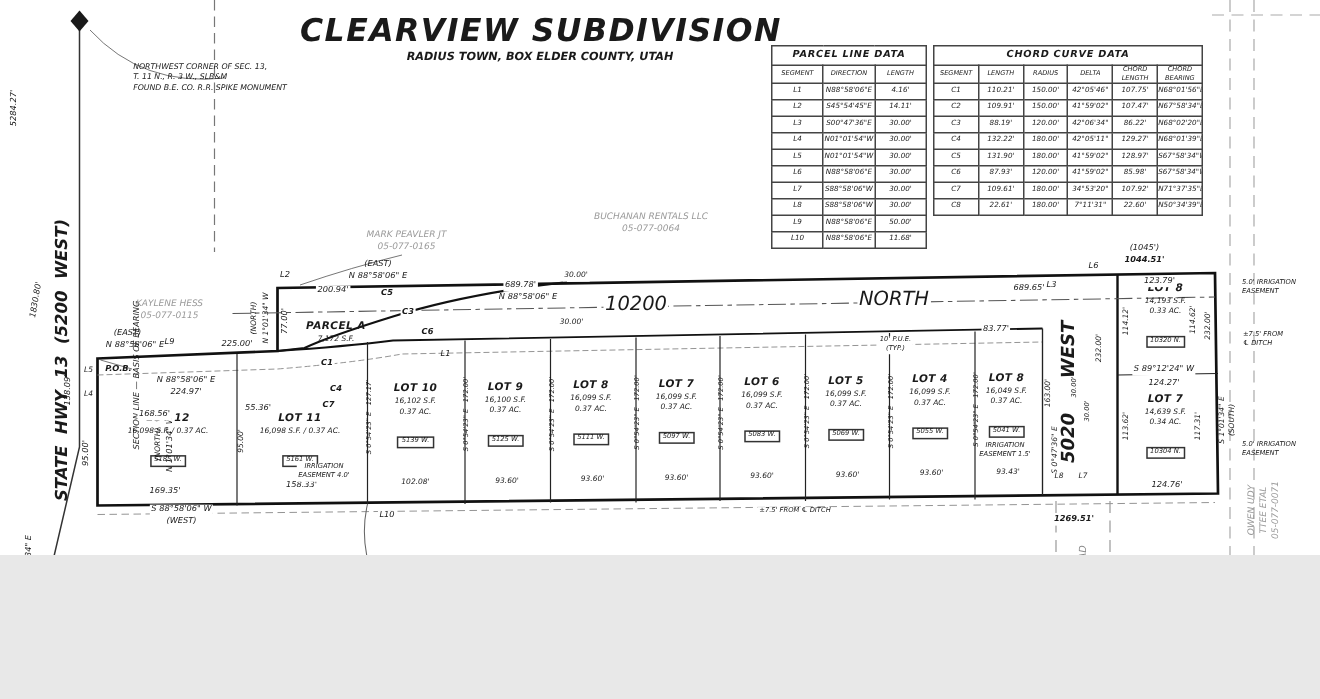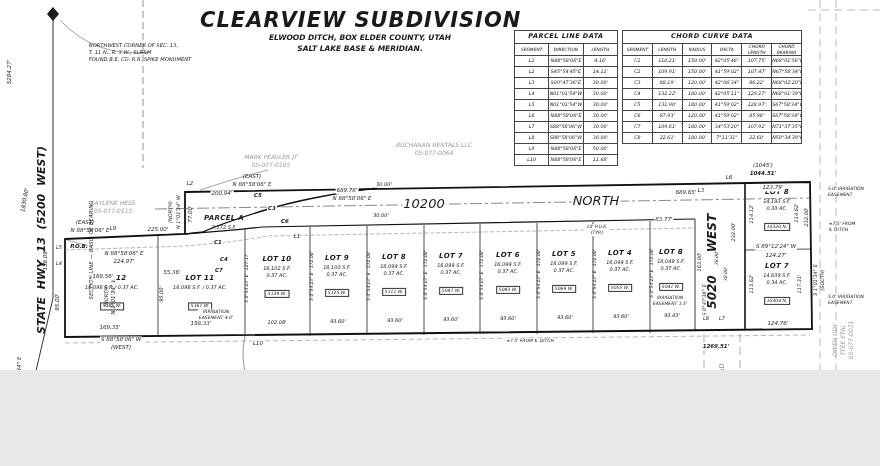--- a/index.html
+++ b/index.html
@@ -74,22 +74,21 @@
 
     <path d="M245,336 q-5,22 2,44 q6,20 -2,42" fill="none" stroke="#666" stroke-width="0.7"></path>
 
     <path d="M820,0 V460" fill="none" stroke="#aaa" stroke-width="0.8" stroke-dasharray="8,5"></path>
     <path d="M836,0 V462" fill="none" stroke="#aaa" stroke-width="0.8" stroke-dasharray="8,5"></path>
     <path d="M808,10 H880" fill="none" stroke="#aaa" stroke-width="0.8" stroke-dasharray="8,5"></path>
   </svg>
 
   <div class="titleblock">
     <div class="main-title">CLEARVIEW  SUBDIVISION</div>
-    <div class="sub">ELWOOD  DITCH,  BOX  ELDER  COUNTY,  UTAH</div>
-    <div class="sub">SALT  LAKE  BASE  &amp;  MERIDIAN.</div>
+    <div class="sub">RADIUS  TOWN,  BOX  ELDER  COUNTY,  UTAH</div>
   </div>
 
   <table class="datatable" id="line-table">
     <thead>
       <tr>
           <th class="t-title" colspan="3">PARCEL LINE DATA</th>
         </tr>
       <tr class="t-head">
           <th style="width: 26px;">SEGMENT</th>
           <th style="width: 48px;">DIRECTION</th>

